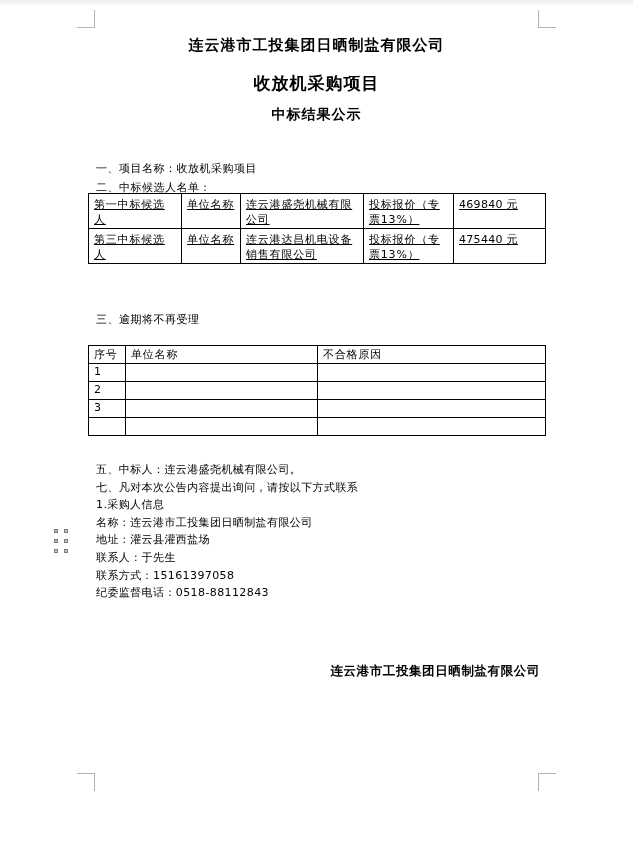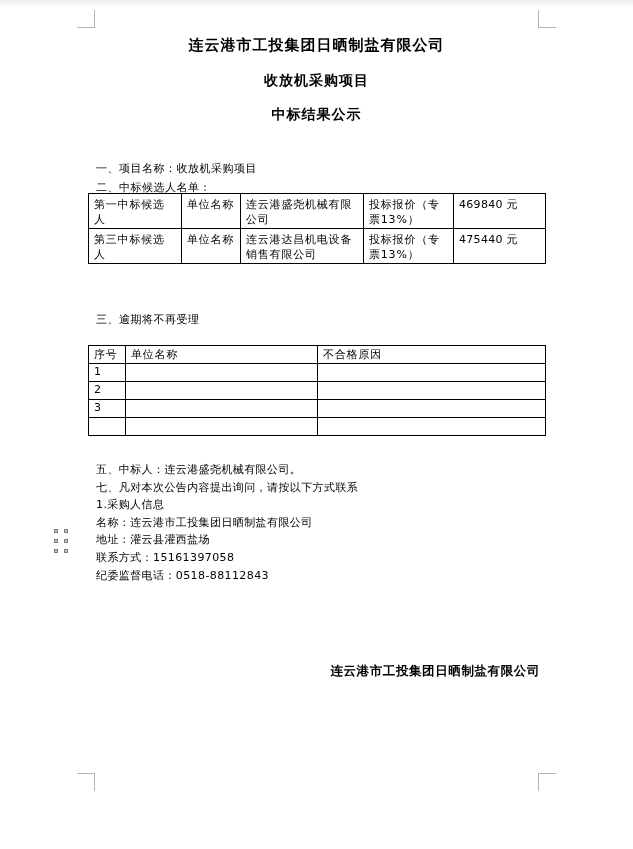--- a/index.html
+++ b/index.html
@@ -13,33 +13,33 @@
   
   .mark { position:absolute; width:18px; height:18px; box-sizing:border-box; }
   .mark.tl { left:77px; top:10px;  border-right:1px solid #b3b3b3; border-bottom:1px solid #b3b3b3; }
   .mark.tr { left:538px; top:10px; border-left:1px solid #b3b3b3;  border-bottom:1px solid #b3b3b3; }
   .mark.bl { left:77px; top:773px;  border-right:1px solid #b3b3b3; border-top:1px solid #b3b3b3; }
   .mark.br { left:538px; top:773px; border-left:1px solid #b3b3b3;  border-top:1px solid #b3b3b3; }
 
   .title { position:absolute; left:95px; width:443px; text-align:center; font-weight:bold;
     letter-spacing:1px; white-space:nowrap; }
   .title1 { top:36px;  font-size:15px; }
-  .title2 { top:72px;  font-size:14px; }
+  .title2 { top:72px;  font-size:17px; }
   .title3 { top:106px; font-size:14px; }
 
   .bodyline { position:absolute; left:96px; font-size:11px; letter-spacing:0.5px; white-space:nowrap; }
   .line-item1 { top:161px; }
   .line-item2 { top:180px; }
   .line-item3 { top:312px; }
 
   table { border-collapse:collapse; table-layout:fixed; position:absolute; left:88px;
     font-size:11px; }
   td { border:1px solid #000; vertical-align:top; padding:3px 5px 1px 5px;
     letter-spacing:0.8px; overflow:hidden; word-break:break-all; }
-  .t1 { top:193px; width:457px; }
+  .t1 { top:193px; width:457px;text-decoration:underline; }
   .t1 tr { height:34px; }
   .t2 { top:345px; width:457px; }
   .t2 tr { height:18px;padding-left:36px; }
   .t2 td { padding:1px 5px; }
   .amount { letter-spacing:0.3px;margin-top:24px; }
 
   .paragraphs { position:absolute; left:96px; top:461px; width:445px;
     font-size:11px; line-height:17.6px; letter-spacing:0.4px; }
   .paragraphs div { min-height:17.6px; }
 
@@ -139,19 +139,20 @@
   <span></span>
     <span></span>
 </div>
 
 <div class="paragraphs">
   <div>五、中标人：连云港盛尧机械有限公司。</div>
   <div>七、凡对本次公告内容提出询问，请按以下方式联系</div>
   <div>1.采购人信息</div>
   <div>名称：连云港市工投集团日晒制盐有限公司</div>
   <div>地址：灌云县灌西盐场</div>
+  <div>联系人：于先生</div>
   <div>联系方式：15161397058</div>
   <div>纪委监督电话：0518-88112843</div>
 </div>
 
 <div class="signature">
   <div>连云港市工投集团日晒制盐有限公司</div>
 </div>
 
 </body></html>

